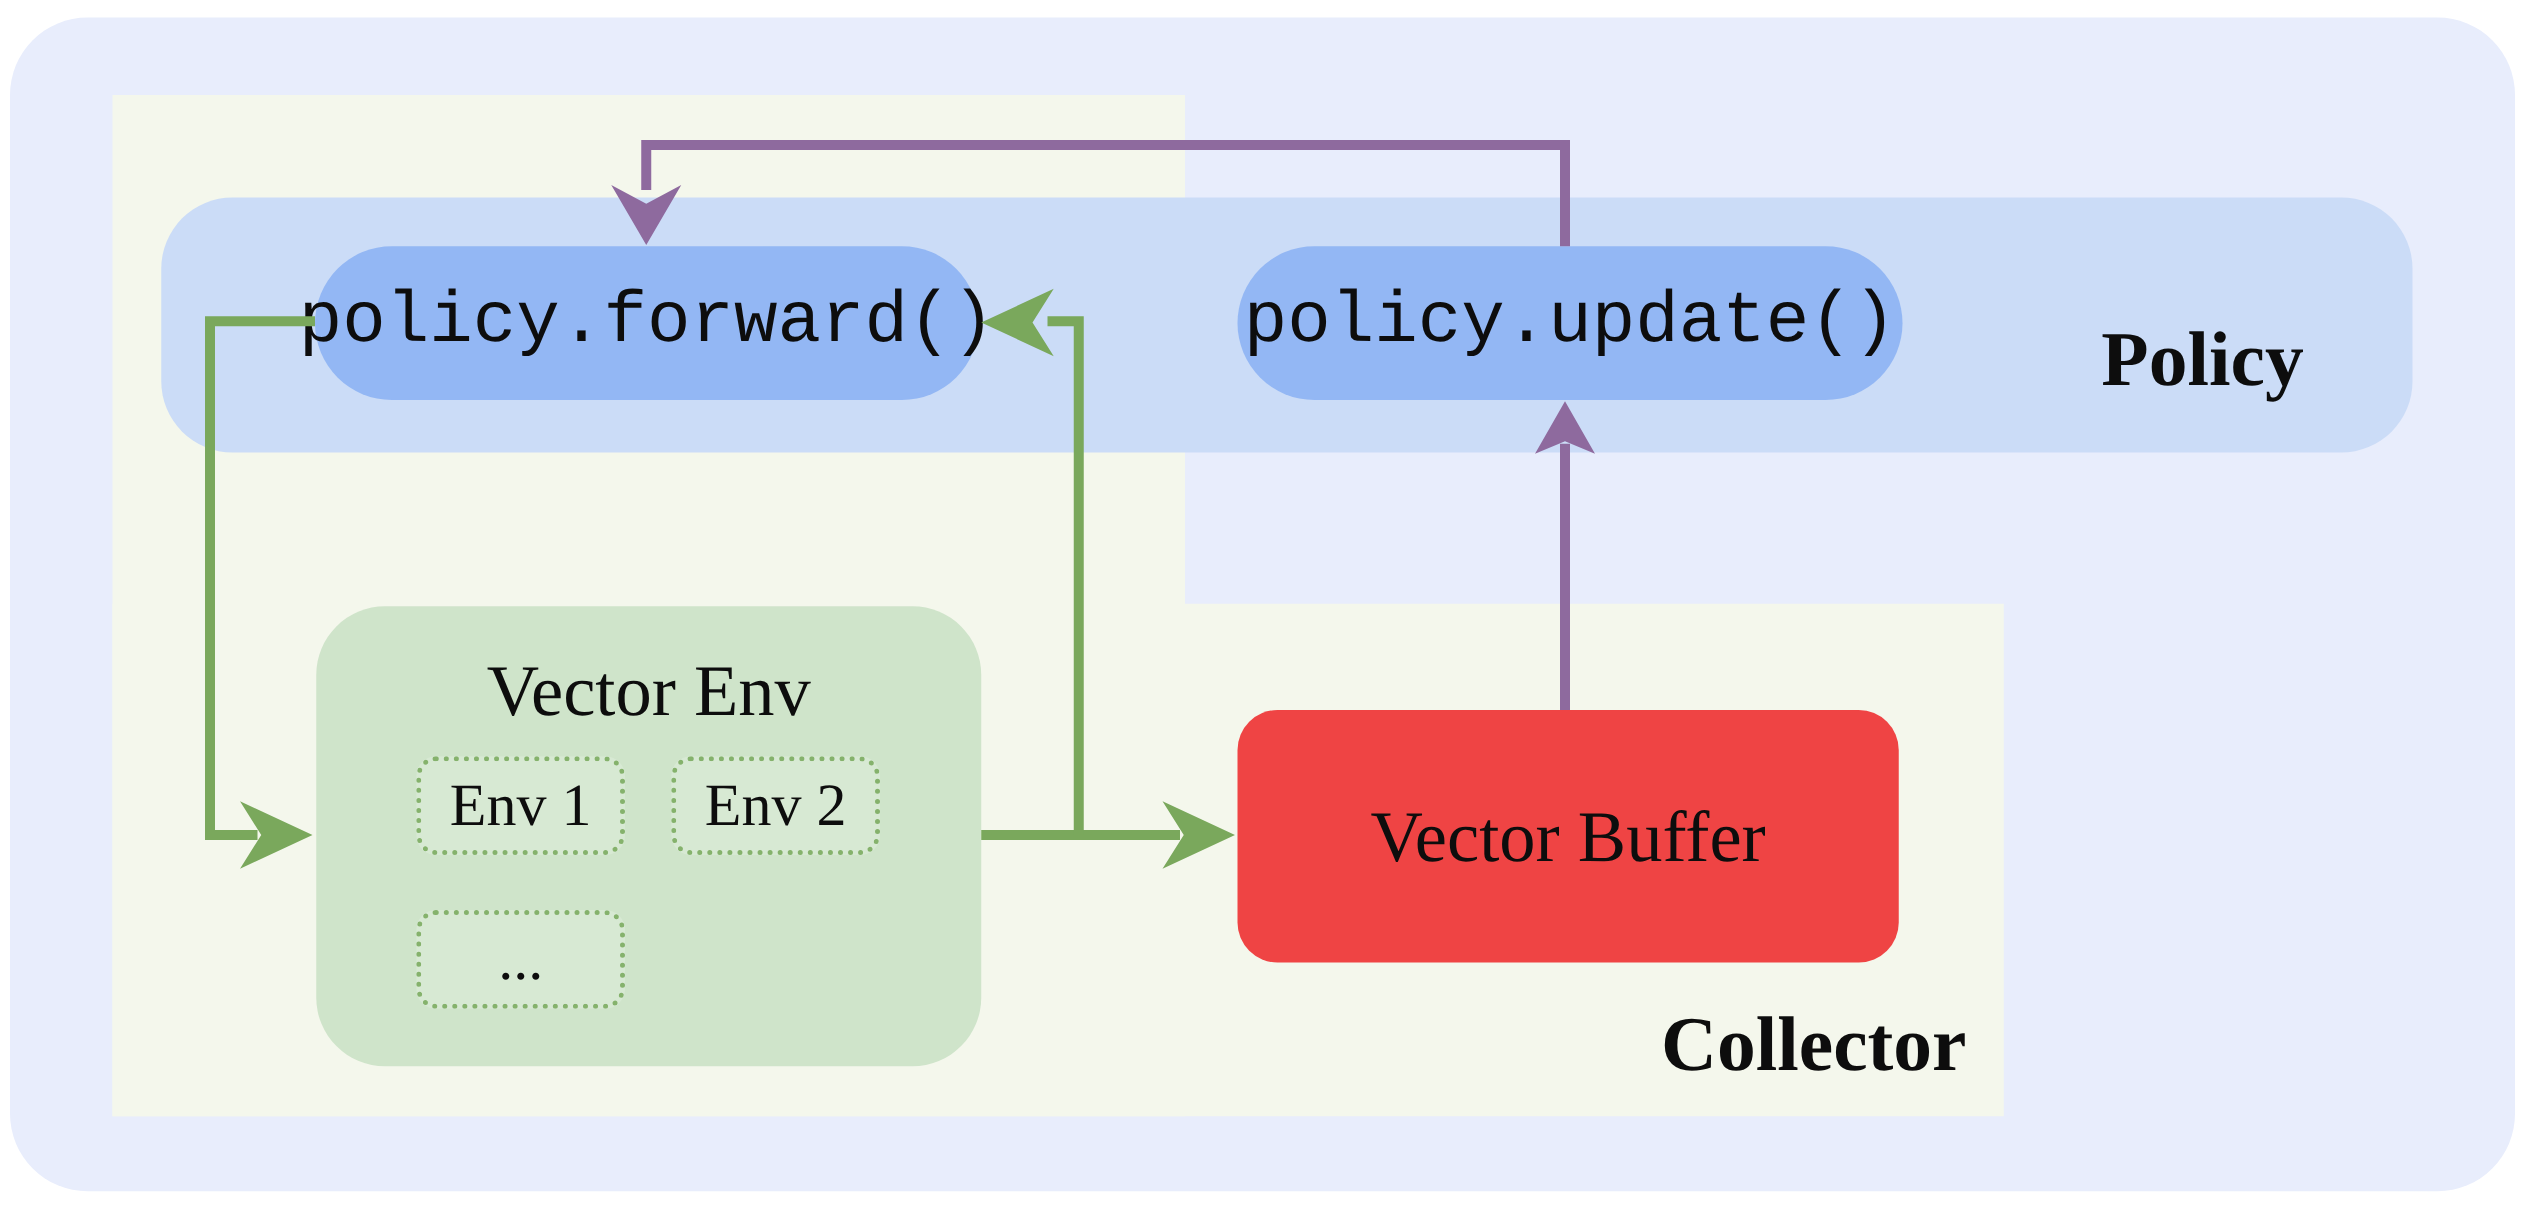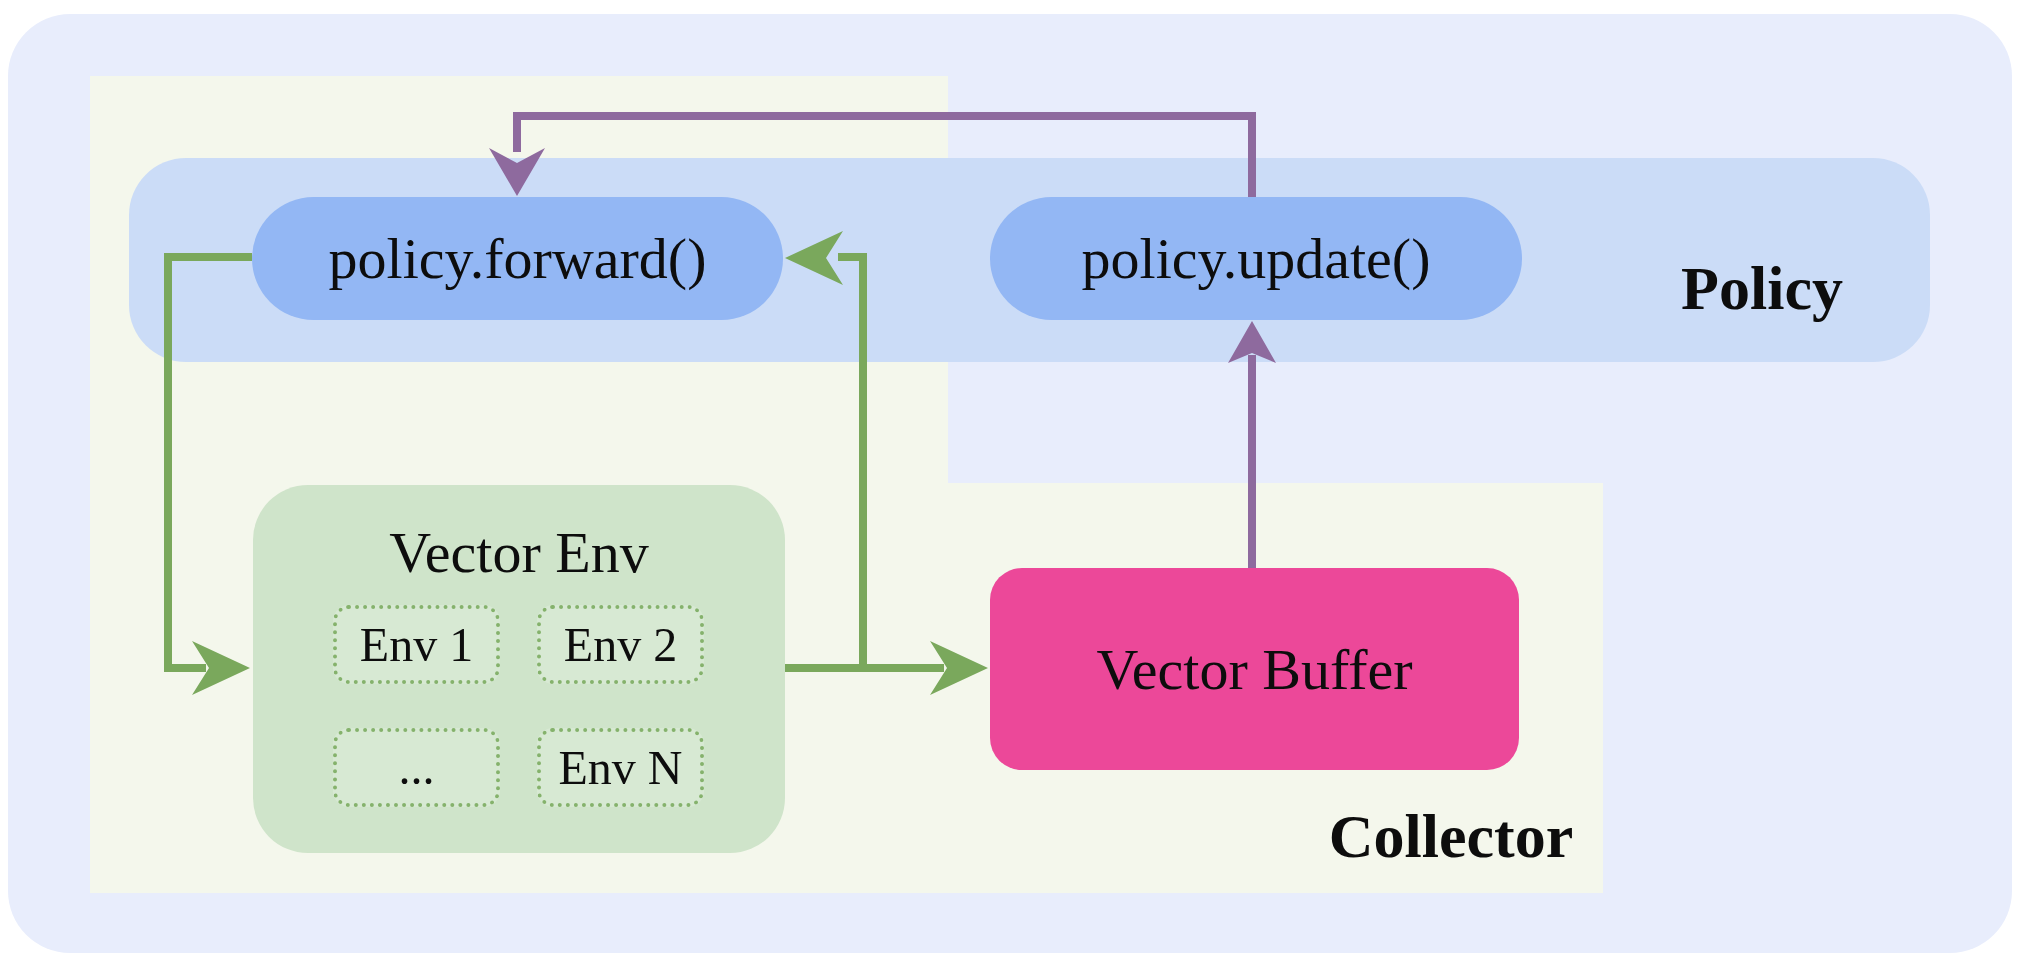--- a/index.html
+++ b/index.html
@@ -10,26 +10,26 @@
   .abs{position:absolute;}
   .center{display:flex;align-items:center;justify-content:center;}
 
   
   #trainer-region{left:8px;top:14px;width:2004px;height:939px;background:#e8edfc;border-radius:62px;}
   #collector-region-top{left:90px;top:76px;width:858px;height:817px;background:#f4f7ec;}
   #collector-region-bottom{left:90px;top:483px;width:1513px;height:410px;background:#f4f7ec;}
   #policy-band{left:129px;top:158px;width:1801px;height:204px;background:#cbdcf7;border-radius:57px;}
 
   
-  .pill{background:#93b7f4;border-radius:62px;font-size:58px;}
+  .pill{background:#93b7f4;border-radius:62px;font-size:58px;font-family:Liberation Mono, monospace;}
   #policy-forward-node{left:252px;top:197px;width:531px;height:123px;}
   #policy-update-node{left:990px;top:197px;width:532px;height:123px;}
   #vector-env-node{left:253px;top:485px;width:532px;height:368px;background:#cfe4ca;border-radius:55px;}
   #vector-env-title{left:263px;top:517px;width:512px;height:70px;font-size:58px;}
-  #vector-buffer-node{left:990px;top:568px;width:529px;height:202px;background:#ec4899;border-radius:32px;font-size:58px;}
+  #vector-buffer-node{left:990px;top:568px;width:529px;height:202px;background:#ef4444;border-radius:32px;font-size:58px;}
 
   .env-cell{
     border:4px dotted #85b26c;border-radius:16px;background:rgba(255,255,255,0.18);
     font-size:48px;box-sizing:border-box;
   }
   #env-1{left:333px;top:605px;width:167px;height:79px;}
   #env-2{left:537px;top:605px;width:167px;height:79px;}
   #env-dots{left:333px;top:728px;width:167px;height:79px;}
   #env-n{left:537px;top:728px;width:167px;height:79px;}
 
@@ -50,21 +50,20 @@
   <div class="abs" id="trainer-region"></div>
   <div class="abs" id="collector-region-top"></div>
   <div class="abs" id="collector-region-bottom"></div>
   <div class="abs" id="policy-band"></div>
 
   <div class="abs" id="vector-env-node"></div>
   <div class="abs center" id="vector-env-title">Vector Env</div>
   <div class="abs center env-cell" id="env-1">Env 1</div>
   <div class="abs center env-cell" id="env-2">Env 2</div>
   <div class="abs center env-cell" id="env-dots">...</div>
-  <div class="abs center env-cell" id="env-n">Env N</div>
 
   <div class="abs center" id="vector-buffer-node">Vector Buffer</div>
 
   <div class="abs center pill" id="policy-forward-node">policy.forward()</div>
   <div class="abs center pill" id="policy-update-node">policy.update()</div>
 
   <svg class="abs" id="arrows" viewBox="0 0 2020 965">
 
     <g stroke="#7aa85c" stroke-width="8" fill="none">
       <path d="M 252 257 H 168 V 668 H 206"></path>

